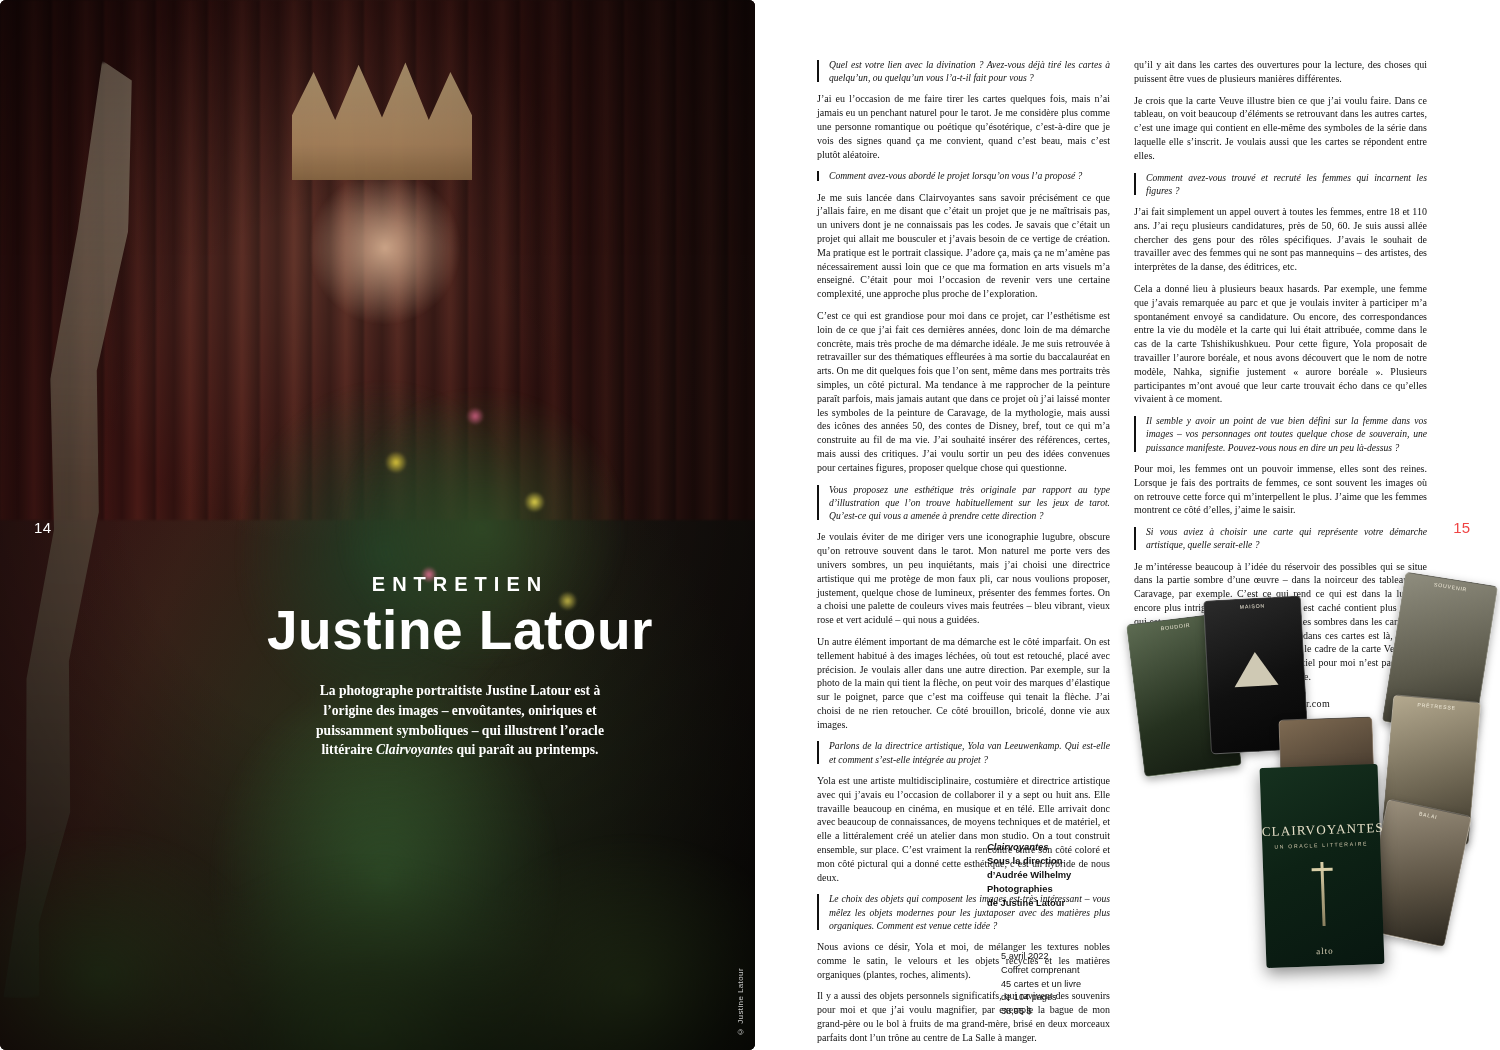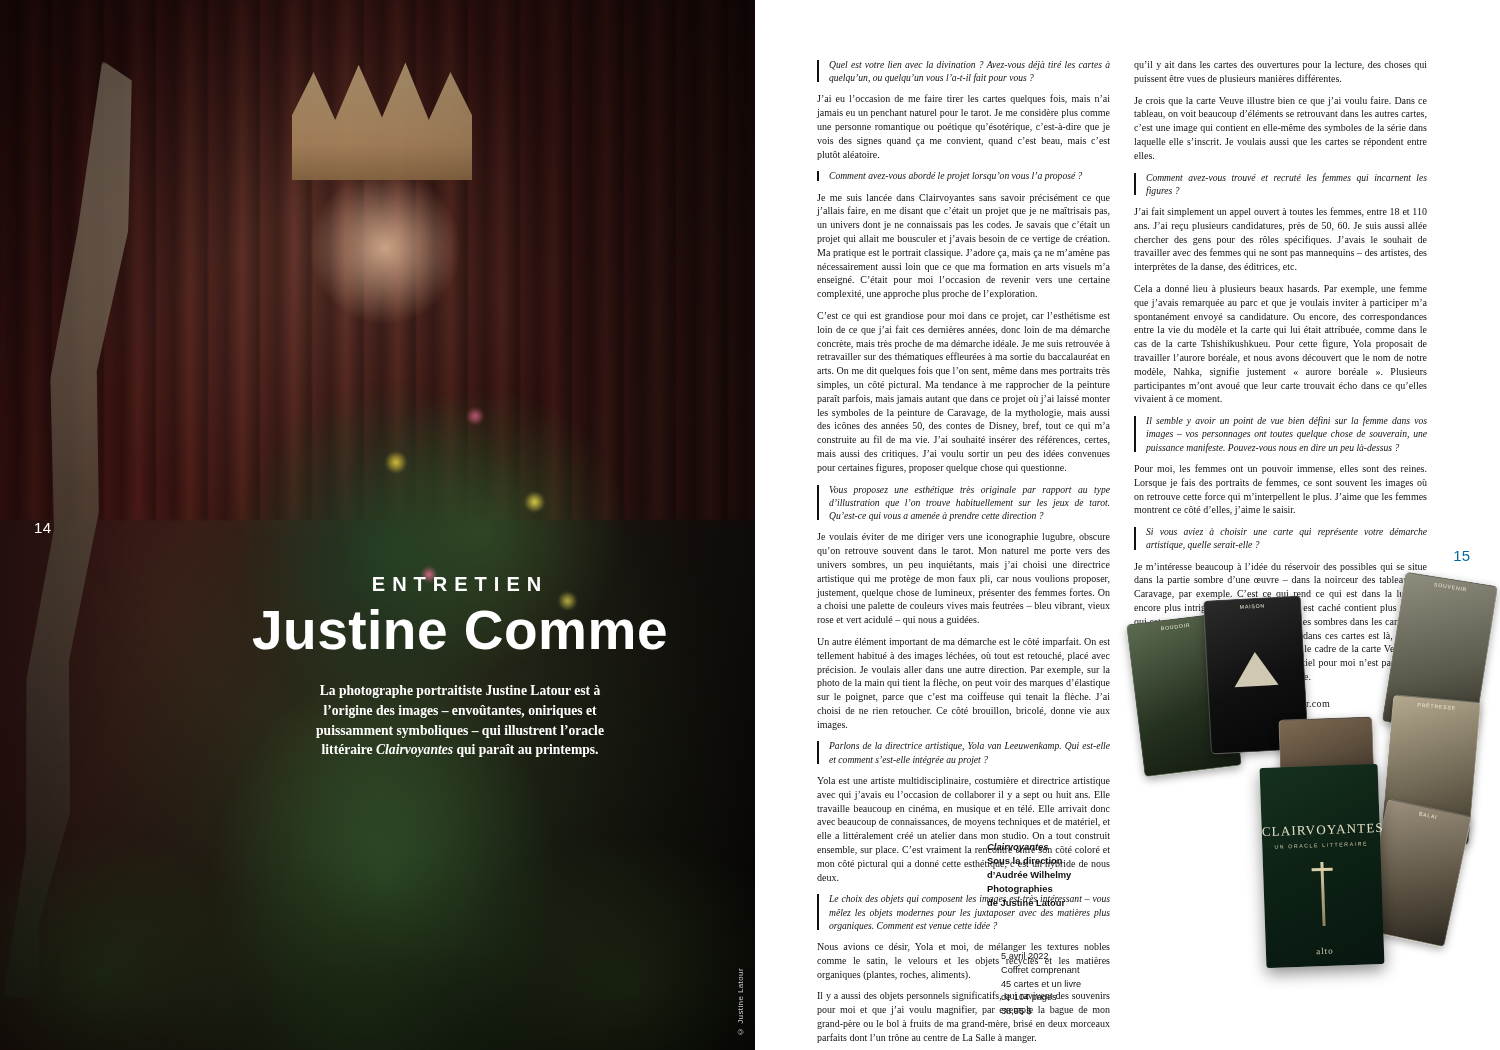--- a/index.html
+++ b/index.html
@@ -21,20 +21,21 @@
     display: flex;
   }
 
   
   .page-left {
     position: relative;
     width: 755px;
     height: 1050px;
     overflow: hidden;
     background: #120c0b;
+    border-radius: 6px;
   }
   .photo {
     position: absolute;
     inset: 0;
     background:
       radial-gradient(ellipse 55% 45% at 42% 24%, rgba(120,95,75,0.55), rgba(0,0,0,0) 62%),
       radial-gradient(ellipse 70% 60% at 52% 78%, rgba(40,58,30,0.85), rgba(0,0,0,0) 70%),
       linear-gradient(110deg, #1b0d0c 0%, #2d1412 18%, #3a1a16 34%, #2a1512 52%, #1a1410 72%, #120f0c 100%);
   }
   
@@ -164,22 +165,21 @@
     width: 745px;
     height: 1050px;
     background: #ffffff;
     overflow: hidden;
   }
   .page-num-right {
     position: absolute;
     right: 30px; top: 519px;
     font-family: "Liberation Sans", sans-serif;
     font-size: 15px;
-    color: #0369a1;
-    margin-top: 28px;
+    color: #ef4444;
   }
   .cols {
     position: absolute;
     left: 62px; top: 58px;
     width: 610px;
     display: flex;
     gap: 24px;
   }
   .col {
     width: 293px;
@@ -362,21 +362,21 @@
       <div class="crown"></div>
       <div class="flowers"></div>
       <div class="foliage-bottom"></div>
       <div class="vignette"></div>
     </div>
 
     <div class="page-num-left">14</div>
 
     <div class="overlay-text">
       <div class="kicker">ENTRETIEN</div>
-      <div class="headline">Justine Comme</div>
+      <div class="headline">Justine Latour</div>
       <div class="standfirst">La photographe portraitiste Justine Latour est à l’origine des images – envoûtantes, oniriques et puissamment symboliques – qui illustrent l’oracle littéraire <em>Clairvoyantes</em> qui paraît au printemps.</div>
     </div>
 
     <div class="credit-vertical">© Justine Latour</div>
   </div>
 
   <div class="page-right">
     <div class="page-num-right">15</div>
 
     <div class="cols">

